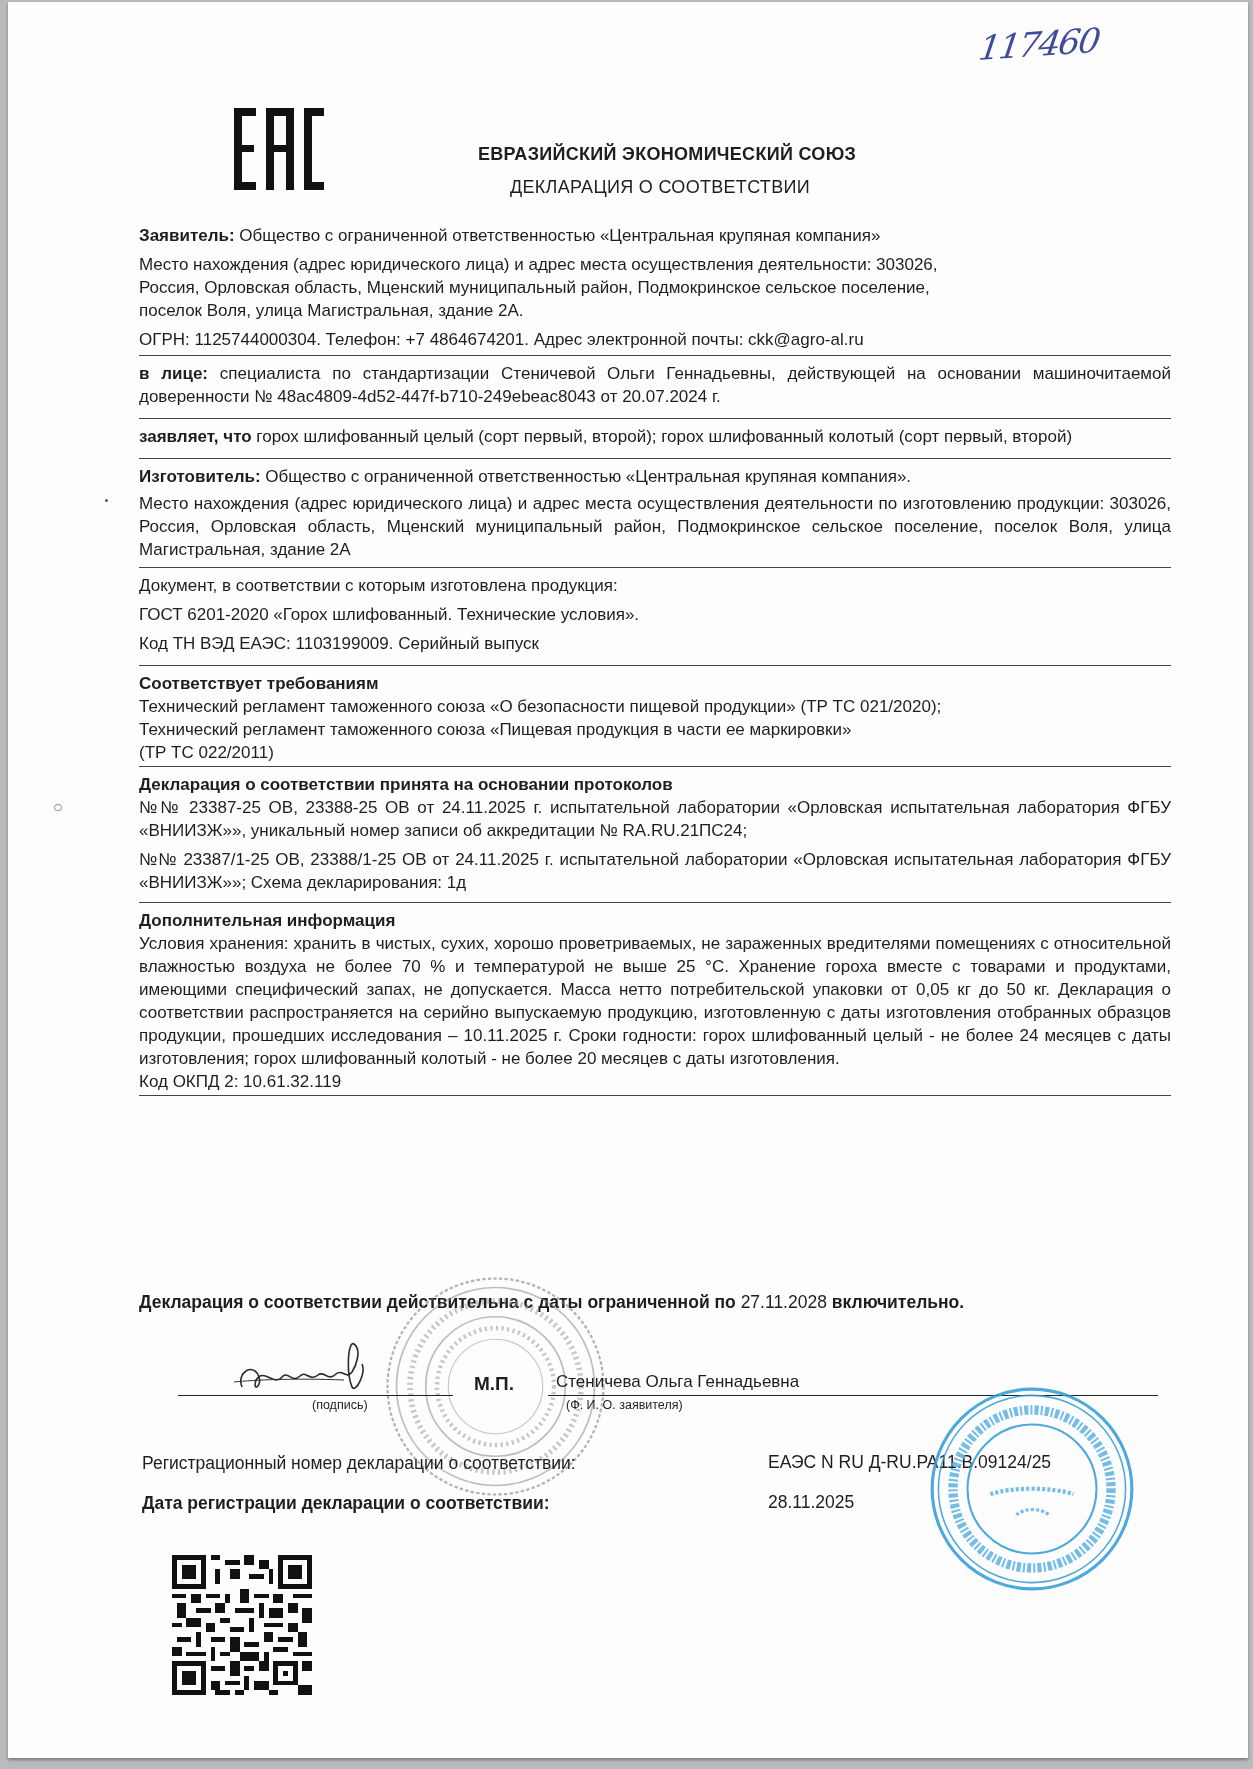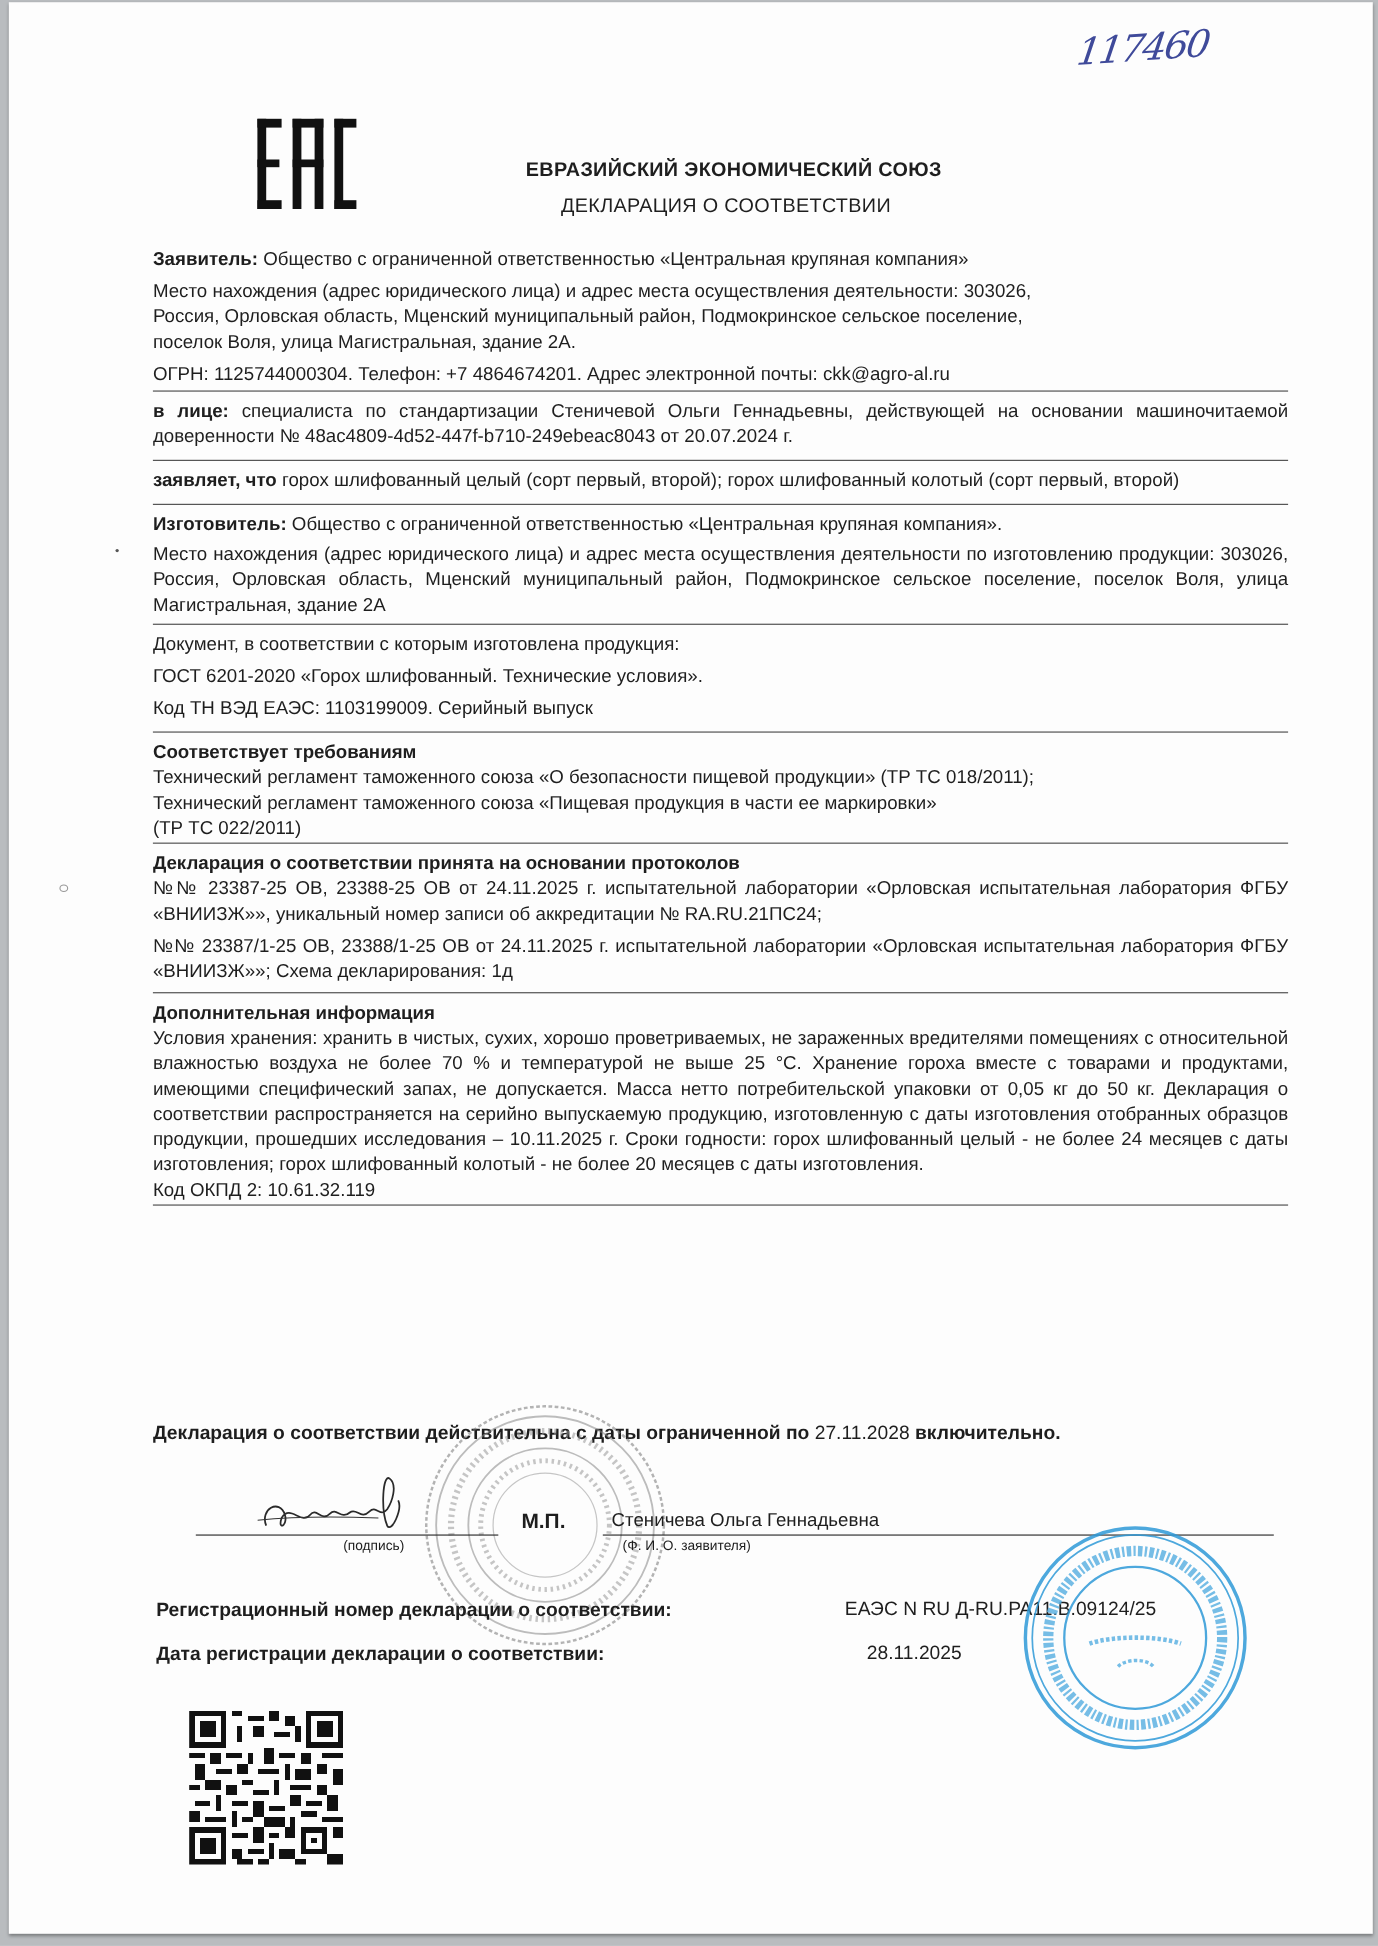--- a/index.html
+++ b/index.html
@@ -38,24 +38,24 @@
   .valid .date { font-weight: normal; }
 
   .signature { left: 226px; top: 1340px; width: 170px; height: 60px; }
   .sig-line-left { left: 170px; top: 1393px; width: 275px; border-top: 1.5px solid #222; }
   .sig-line-right { left: 540px; top: 1393px; width: 610px; border-top: 1.5px solid #222; }
   .mp { left: 466px; top: 1371px; font-size: 19px; font-weight: bold; }
   .fio { left: 548px; top: 1370px; font-size: 17px; }
   .cap-sign { left: 272px; top: 1396px; font-size: 12.5px; margin-left: 32px; }
   .cap-fio { left: 558px; top: 1396px; font-size: 12.5px; }
 
-  .reg-label { left: 134px; top: 1451px; font-size: 17.5px; font-weight: bold; }
+  .reg-label { left: 134px; top: 1451px; font-size: 17.5px; font-weight: normal; }
   .reg-value { left: 760px; top: 1450px; font-size: 17.5px; }
   .date-label { left: 134px; top: 1491px; font-size: 17.5px; font-weight: bold; }
-  .date-value { left: 760px; top: 1490px; font-size: 17.5px; margin-left: 20px; }
+  .date-value { left: 760px; top: 1490px; font-size: 17.5px; }
 
   .seal-gray { left: 375px; top: 1272px; width: 225px; height: 225px; opacity: 0.55; }
   .seal-blue { left: 920px; top: 1383px; width: 208px; height: 208px; opacity: 0.85; }
   .qr { left: 164px; top: 1553px; width: 140px; height: 140px; }
   .dot1 { left: 97px; top: 497px; width: 3px; height: 3px; background:#555; border-radius:50%; }
   .dot2 { left: 46px; top: 802px; width: 6px; height: 5px; border:1px solid #999; border-radius:50%; }
 </style>
 </head>
 <body>
 
@@ -112,21 +112,21 @@
 
     <div class="sec">
       <div>Документ, в соответствии с которым изготовлена продукция:</div>
       <div class="mt6">ГОСТ 6201-2020 «Горох шлифованный. Технические условия».</div>
       <div class="mt6">Код ТН ВЭД ЕАЭС: 1103199009. Серийный выпуск</div>
     </div>
     <div class="rule" style="margin-top:10px"></div>
 
     <div class="sec">
       <div class="b">Соответствует требованиям</div>
-      <div class="line">Технический регламент таможенного союза «О безопасности пищевой продукции» (ТР ТС 018/2011);</div>
+      <div class="line">Технический регламент таможенного союза «О безопасности пищевой продукции» (ТР ТС 021/2020);</div>
       <div class="line">Технический регламент таможенного союза «Пищевая продукция в части ее маркировки»</div>
       <div class="line">(ТР ТС 022/2011)</div>
     </div>
     <div class="rule" style="margin-top:2px"></div>
 
     <div class="sec just">
       <div class="b">Декларация о соответствии принята на основании протоколов</div>
       <div>№№ 23387-25 ОВ, 23388-25 ОВ от 24.11.2025 г. испытательной лаборатории «Орловская испытательная лаборатория ФГБУ «ВНИИЗЖ»», уникальный номер записи об аккредитации № RA.RU.21ПС24;</div>
       <div class="mt6">№№ 23387/1-25 ОВ, 23388/1-25 ОВ от 24.11.2025 г. испытательной лаборатории «Орловская испытательная лаборатория ФГБУ «ВНИИЗЖ»»; Схема декларирования: 1д</div>
     </div>

